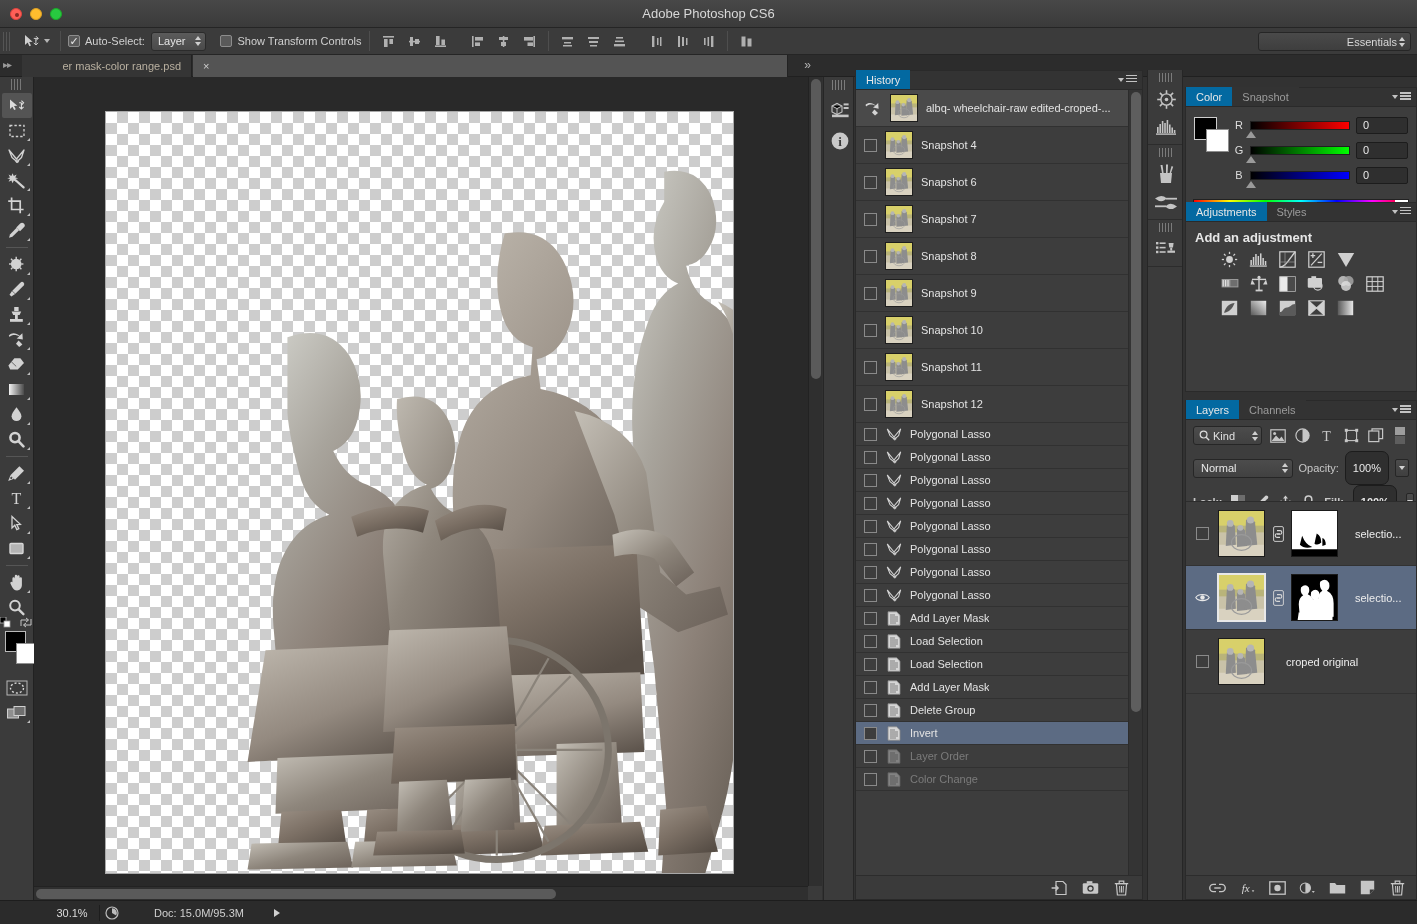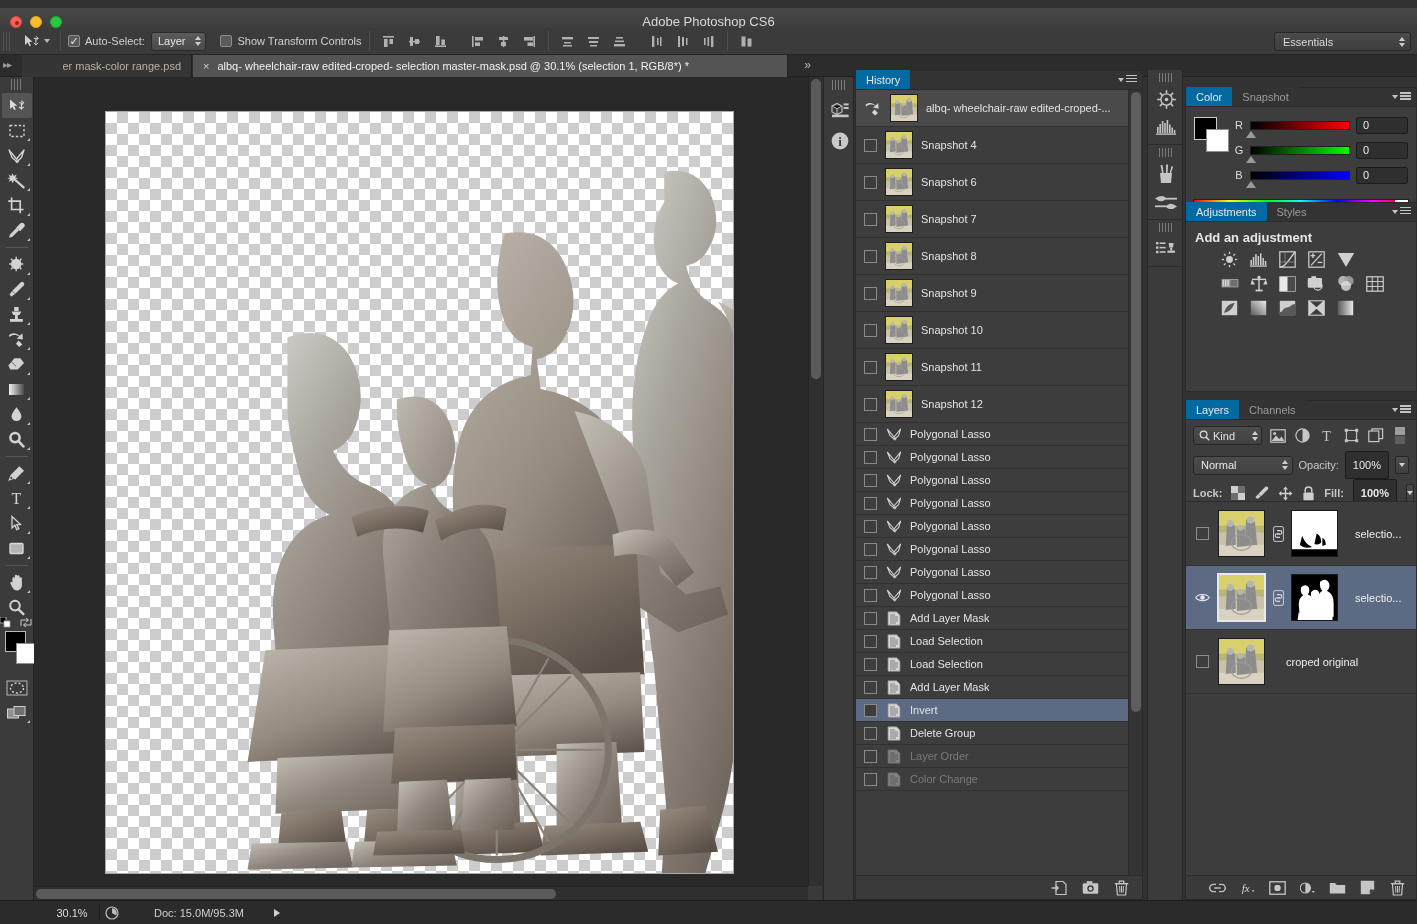--- a/index.html
+++ b/index.html
@@ -11,21 +11,21 @@
     -webkit-font-smoothing:antialiased;
     position:relative;
   }
   .app{ position:absolute; inset:0; background:#323232; }
 
   
   .titlebar{
     position:absolute; left:0; top:0; width:1417px; height:28px;
     background:linear-gradient(#484848,#3a3a3a);
     border-bottom:1px solid #252525;
-    display:flex; align-items:center;margin-top:8px;
+    display:flex; align-items:center;
   }
   .traffic{ display:flex; gap:8px; padding-left:10px; }
   .dot{ width:12px; height:12px; border-radius:50%; position:relative; }
   .dot.r{ background:#ff5f57; border:1px solid #e0443e; }
   .dot.y{ background:#ffbd2e; border:1px solid #dea123; }
   .dot.g{ background:#28c940; border:1px solid #1aab29; }
   .dot.r:after{ content:""; position:absolute; left:4px; top:4px; width:4px;height:4px;border-radius:50%; background:#8a2a24;}
   .title-text{
     position:absolute; left:0; right:0; text-align:center;
     font-size:13px; color:#d8d8d8; pointer-events:none;
@@ -60,23 +60,23 @@
     height:19px; display:inline-flex; align-items:center; padding:0 4px 0 6px;
     color:#e5e5e5; gap:8px; margin-left:6px;
   }
   .spin{ display:flex; flex-direction:column; gap:2px; margin-left:2px;}
   .spin i{ width:0;height:0;border-left:3px solid transparent;border-right:3px solid transparent;}
   .spin i.up{ border-bottom:4px solid #cfcfcf;}
   .spin i.dn{ border-top:4px solid #cfcfcf;}
   .aligngroup{ display:flex; align-items:center; gap:3px; }
   .alignbtn{ width:23px;height:21px;display:flex;align-items:center;justify-content:center; border-radius:2px;}
   .ws-select{
-    position:absolute; right:6px; top:4px; width:137px; height:19px;
+    position:absolute; right:6px; top:4px; width:153px; height:19px;
     background:linear-gradient(#4a4a4a,#3e3e3e); border:1px solid #262626; border-radius:3px;
-    display:flex; align-items:center; justify-content:space-between; padding:0 5px 0 8px;
+    display:flex; align-items:center; justify-content:flex-end; padding:0 5px 0 8px;
     color:#d8d8d8;
   }
 
   
   .tabbar{
     position:absolute; left:0; top:55px; width:1417px; height:22px;
     background:#2c2c2c; border-bottom:1px solid #202020;
   }
   .tabdock-grip{ position:absolute; left:3px; top:4px; color:#9a9a9a; font-size:10px; letter-spacing:-1px;}
   .tab{
@@ -257,21 +257,21 @@
     padding:0 3px 0 5px; color:#e0e0e0;
   }
   .filt-ico{ width:20px;height:18px;display:flex;align-items:center;justify-content:center;}
   .lp-row2{ display:flex; align-items:center; gap:6px; margin-top:6px;}
   .blend-select{
     width:113px;height:19px;background:linear-gradient(#4c4c4c,#414141);
     border:1px solid #262626;border-radius:3px;display:flex;align-items:center;justify-content:space-between;
     padding:0 4px 0 7px;color:#e8e8e8;
   }
   .numfield{
-    height:28px; background:#2f2f2f;border:1px solid #1c1c1c;border-radius:2px;
+    height:34px; background:#2f2f2f;border:1px solid #1c1c1c;border-radius:7px;
     display:flex;align-items:center;padding:0 4px; color:#e8e8e8; min-width:44px; justify-content:center;
   }
   .numstep{ width:16px;height:18px;background:linear-gradient(#4c4c4c,#3f3f3f);border:1px solid #262626;
     border-radius:2px;display:flex;align-items:center;justify-content:center;}
   .lp-row3{ display:flex; align-items:center; gap:9px; font-weight:bold;}
   .lock-ico{ width:15px;height:15px;display:flex;align-items:center;justify-content:center;}
   .layer-list{ position:absolute; left:0;right:0; top:100px; bottom:24px; border-top:1px solid #2c2c2c;}
   .layer-row{
     height:64px; display:flex; align-items:center; gap:7px;
     border-bottom:1px solid #323232; padding-left:7px; background:#3d3d3d;
@@ -438,21 +438,20 @@
     </div>
   </div>
 
   <div class="tabbar">
     <div class="tabdock-grip">▸▸</div>
     <div class="tab inactive">
       <span>er mask-color range.psd</span>
     </div>
     <div class="tab active">
       <span class="tab-x">×</span>
-      <span>albq- wheelchair-raw edited-croped- selection master-mask.psd @ 30.1% (selection 1, RGB/8*) *</span>
     </div>
     <div class="tabs-more">»</div>
   </div>
 
   <div class="toolbar">
     <div class="tb-grip"></div>
 
     <div class="tool sel">
       <svg width="18" height="16" viewBox="0 0 18 16">
         <path d="M2 1.5 L2 11 L4.4 8.7 L6.2 12 L7.8 11.2 L6 7.9 L9.3 7.7 Z" fill="#dcdcdc"></path>
@@ -1104,51 +1103,51 @@
                 <path d="M3 4 L8 4"></path>
                 <path d="M3 6 L11 6"></path>
                 <path d="M3 8 L11 8"></path>
                 <path d="M3 10 L11 10"></path>
                 <path d="M3 12 L9 12"></path>
               </g>
             </svg>
           </span>
           <span class="hist-label">Add Layer Mask</span>
         </div>
-        <div class="hist-row act selected">
+        <div class="hist-row act">
           <span class="hbox"></span>
           <span class="act-icon">
             <svg width="14" height="15" viewBox="0 0 14 15">
               <path d="M1 0.8 L9.6 0.8 L13 4.2 L13 14.2 L1 14.2 Z" fill="#d6d6d6" stroke="#8a8a8a" stroke-width="0.8"></path>
               <g stroke="#6a6a6a" stroke-width="0.8">
                 <path d="M3 4 L8 4"></path>
                 <path d="M3 6 L11 6"></path>
                 <path d="M3 8 L11 8"></path>
                 <path d="M3 10 L11 10"></path>
                 <path d="M3 12 L9 12"></path>
               </g>
             </svg>
           </span>
-          <span class="hist-label">Invert</span>
-        </div>
-        <div class="hist-row act">
+          <span class="hist-label">Delete Group</span>
+        </div>
+        <div class="hist-row act selected">
           <span class="hbox"></span>
           <span class="act-icon">
             <svg width="14" height="15" viewBox="0 0 14 15">
               <path d="M1 0.8 L9.6 0.8 L13 4.2 L13 14.2 L1 14.2 Z" fill="#d6d6d6" stroke="#8a8a8a" stroke-width="0.8"></path>
               <g stroke="#6a6a6a" stroke-width="0.8">
                 <path d="M3 4 L8 4"></path>
                 <path d="M3 6 L11 6"></path>
                 <path d="M3 8 L11 8"></path>
                 <path d="M3 10 L11 10"></path>
                 <path d="M3 12 L9 12"></path>
               </g>
             </svg>
           </span>
-          <span class="hist-label">Delete Group</span>
+          <span class="hist-label">Invert</span>
         </div>
         <div class="hist-row act dim">
           <span class="hbox"></span>
           <span class="act-icon">
             <svg width="14" height="15" viewBox="0 0 14 15">
               <path d="M1 0.8 L9.6 0.8 L13 4.2 L13 14.2 L1 14.2 Z" fill="#d6d6d6" stroke="#8a8a8a" stroke-width="0.8"></path>
               <g stroke="#6a6a6a" stroke-width="0.8">
                 <path d="M3 4 L8 4"></path>
                 <path d="M3 6 L11 6"></path>
                 <path d="M3 8 L11 8"></path>

